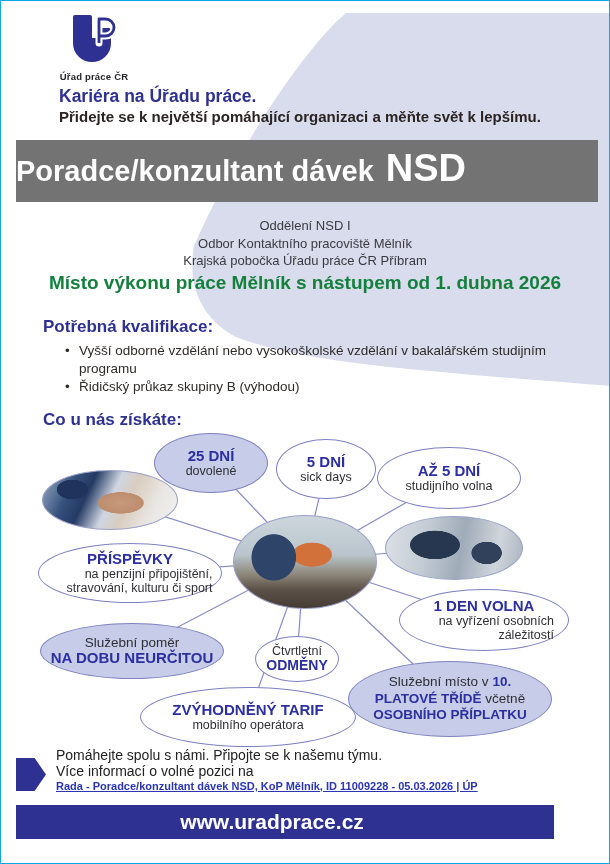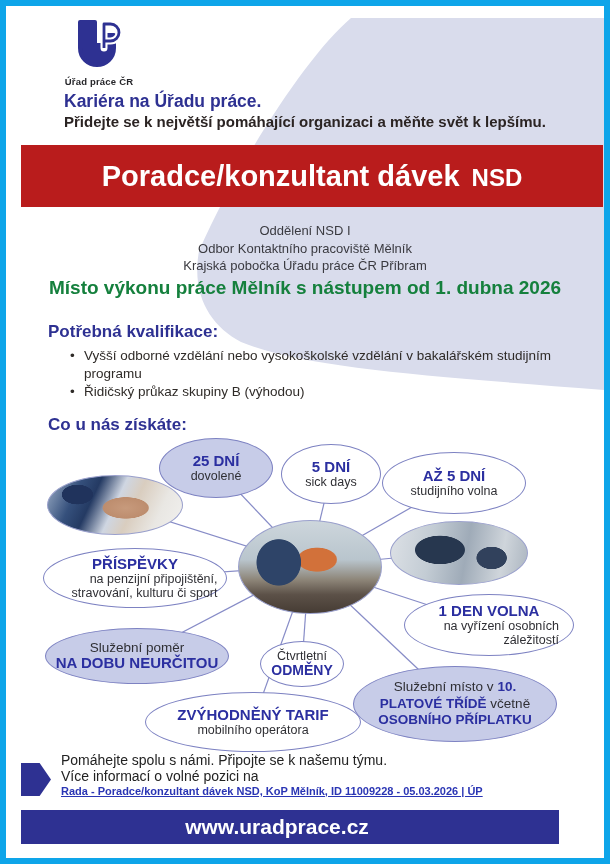--- a/index.html
+++ b/index.html
@@ -1,35 +1,35 @@
 <!DOCTYPE html>
 <html><head>
 <meta charset="utf-8">
 <style>
   html,body{margin:0;padding:0;background:#ffffff;}
   .page{
     position:relative;width:610px;height:864px;box-sizing:border-box;
-    background:#ffffff;border:6px solid #0ea5e9;overflow:hidden;
+    background:#ffffff;border:1px solid #0ea5e9;overflow:hidden;
     font-family:"Liberation Sans", sans-serif;
   }
   .abs{position:absolute;}
   
   .blob-svg{position:absolute;left:0;top:0;z-index:0;}
   
   .logo-wrap{left:38px;top:12px;width:110px;z-index:2;text-align:center;}
   .logo-label{font-size:9.5px;font-weight:bold;color:#26262a;margin-top:2px;letter-spacing:.2px;}
   
   .career{left:58px;top:85px;font-size:17.5px;font-weight:bold;color:#2e3192;z-index:2;}
   .tagline{left:58px;top:107px;font-size:15px;font-weight:bold;color:#2b2423;z-index:2;}
   .banner{
-    left:15px;top:139px;width:582px;height:62px;background:#b91c1c;z-index:2;
-    display:flex;align-items:baseline;justify-content:center;gap:12px;color:#fff;
+    left:15px;top:139px;width:582px;height:62px;background:#737373;z-index:2;
+    display:flex;align-items:baseline;gap:12px;color:#fff;
   }
   .banner-main{font-size:29px;font-weight:bold;line-height:62px;}
-  .banner-suffix{font-size:24px;font-weight:bold;}
+  .banner-suffix{font-size:38px;font-weight:bold;}
   .dept{left:0;top:216px;width:100%;text-align:center;font-size:13px;line-height:17.5px;color:#3a3a40;z-index:2;}
   .location{left:0;top:271px;width:100%;text-align:center;font-size:19px;font-weight:bold;color:#15803d;z-index:2;}
   .sec-head{font-size:17px;font-weight:bold;color:#2e3192;z-index:2;}
   .kval-head{left:42px;top:316px;}
   .benefit-head{left:42px;top:409px;}
   .kval-list{left:78px;top:341px;width:500px;z-index:2;font-size:13.5px;line-height:18px;color:#2f2b28;}
   .kval-item{position:relative;}
   .kval-item::before{content:"•";position:absolute;left:-14px;}
   
   .links-svg{position:absolute;left:0;top:0;z-index:1;pointer-events:none;}

